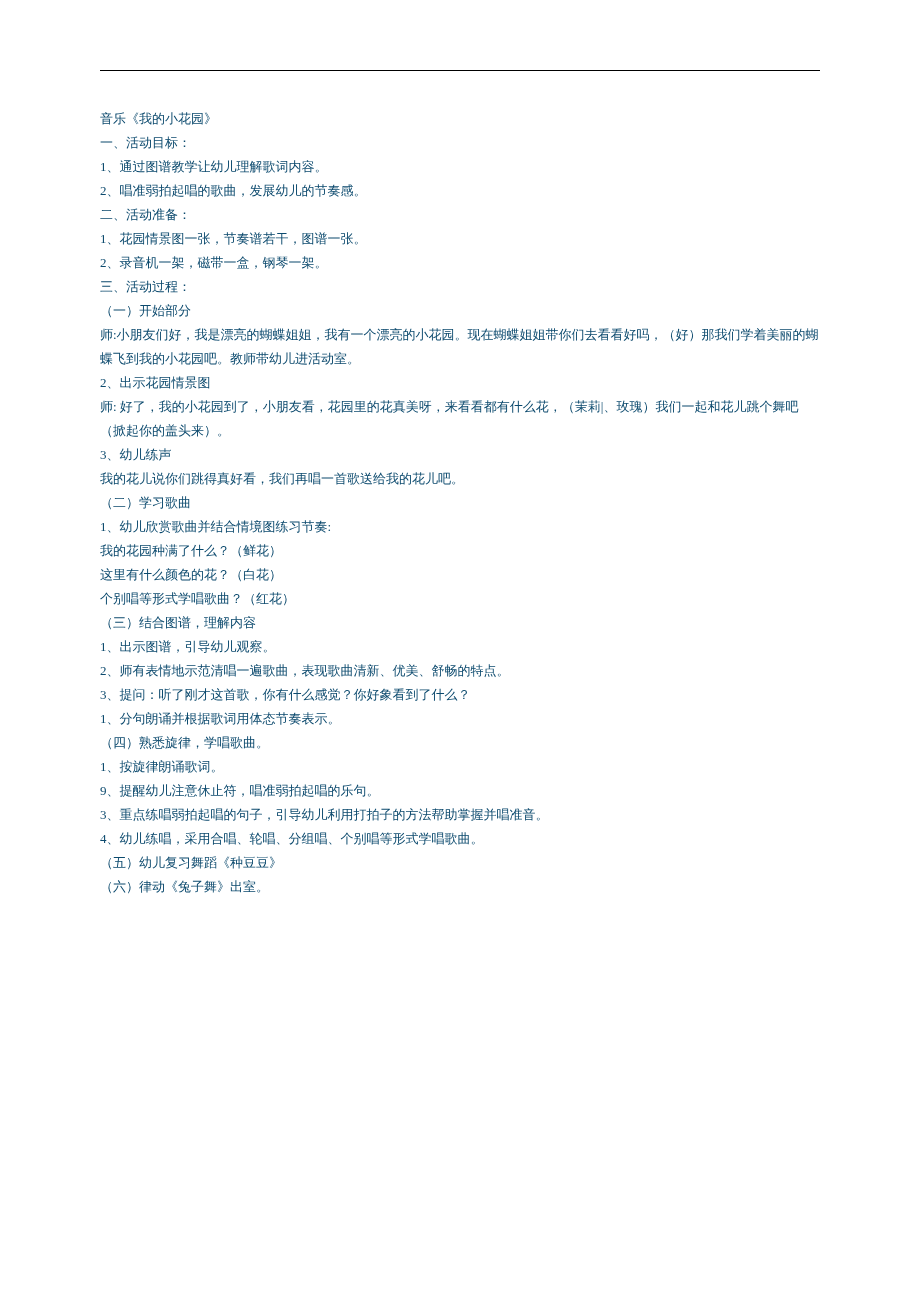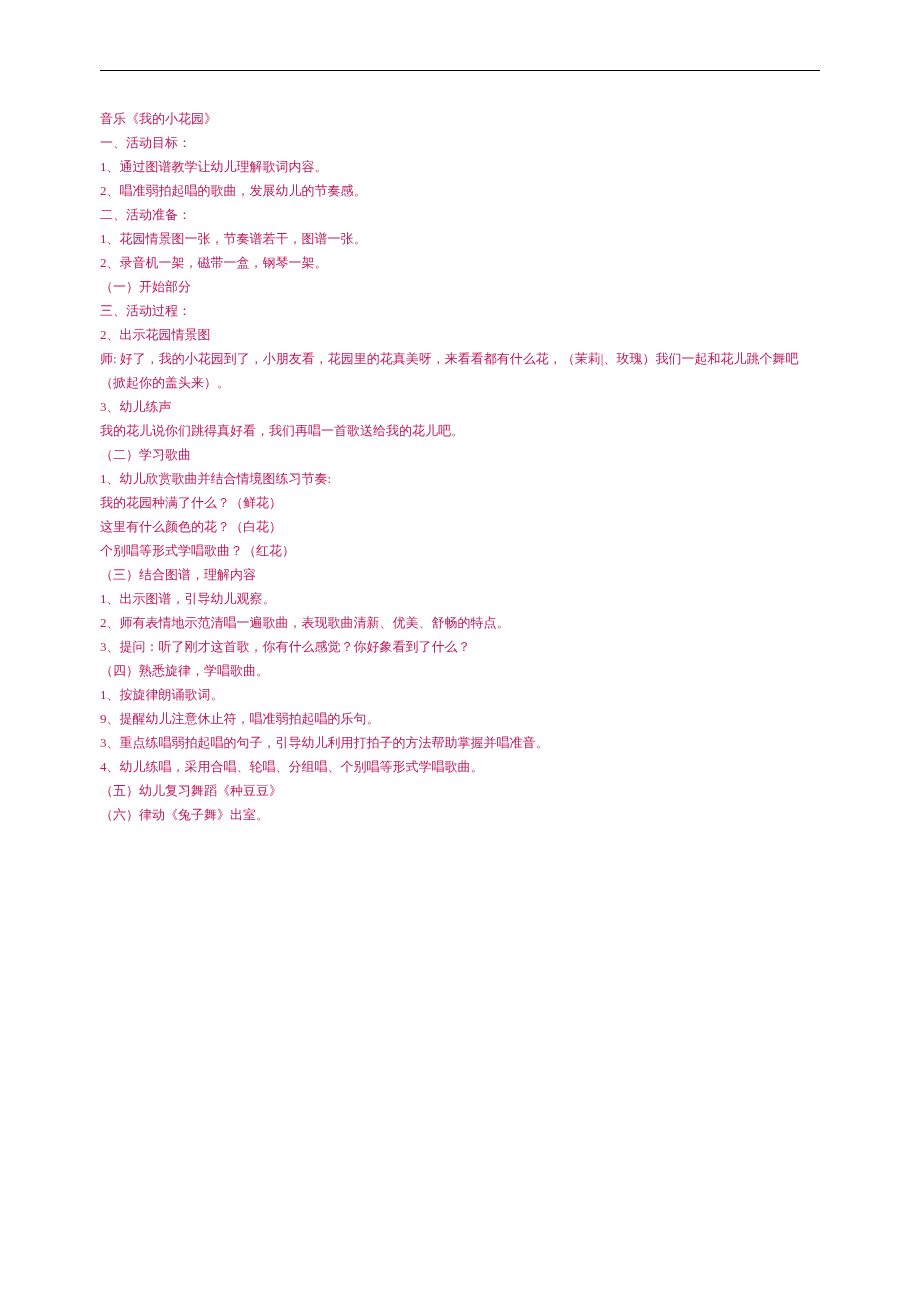--- a/index.html
+++ b/index.html
@@ -12,52 +12,54 @@
   .page {
     padding: 70px 100px 60px 100px;
   }
   .rule {
     border-top: 1.5px solid #000;
     margin-bottom: 36px;
   }
   .line {
     font-size: 13px;
     line-height: 24px;
-    color: #be185d;
+    color: #0c4a6e;
     white-space: normal;
   }
 </style>
 </head>
 <body>
 
 <div class="page">
   <div class="rule"></div>
   <div id="content">
       <div class="line">音乐《我的小花园》</div>
       <div class="line">一、活动目标：</div>
       <div class="line">1、通过图谱教学让幼儿理解歌词内容。</div>
       <div class="line">2、唱准弱拍起唱的歌曲，发展幼儿的节奏感。</div>
       <div class="line">二、活动准备：</div>
       <div class="line">1、花园情景图一张，节奏谱若干，图谱一张。</div>
       <div class="line">2、录音机一架，磁带一盒，钢琴一架。</div>
+      <div class="line">三、活动过程：</div>
       <div class="line">（一）开始部分</div>
-      <div class="line">三、活动过程：</div>
+      <div class="line">师:小朋友们好，我是漂亮的蝴蝶姐姐，我有一个漂亮的小花园。现在蝴蝶姐姐带你们去看看好吗，（好）那我们学着美丽的蝴蝶飞到我的小花园吧。教师带幼儿进活动室。</div>
       <div class="line">2、出示花园情景图</div>
       <div class="line">师: 好了，我的小花园到了，小朋友看，花园里的花真美呀，来看看都有什么花，（茉莉|、玫瑰）我们一起和花儿跳个舞吧（掀起你的盖头来）。</div>
       <div class="line">3、幼儿练声</div>
       <div class="line">我的花儿说你们跳得真好看，我们再唱一首歌送给我的花儿吧。</div>
       <div class="line">（二）学习歌曲</div>
       <div class="line">1、幼儿欣赏歌曲并结合情境图练习节奏:</div>
       <div class="line">我的花园种满了什么？（鲜花）</div>
       <div class="line">这里有什么颜色的花？（白花）</div>
       <div class="line">个别唱等形式学唱歌曲？（红花）</div>
       <div class="line">（三）结合图谱，理解内容</div>
       <div class="line">1、出示图谱，引导幼儿观察。</div>
       <div class="line">2、师有表情地示范清唱一遍歌曲，表现歌曲清新、优美、舒畅的特点。</div>
       <div class="line">3、提问：听了刚才这首歌，你有什么感觉？你好象看到了什么？</div>
+      <div class="line">1、分句朗诵并根据歌词用体态节奏表示。</div>
       <div class="line">（四）熟悉旋律，学唱歌曲。</div>
       <div class="line">1、按旋律朗诵歌词。</div>
       <div class="line">9、提醒幼儿注意休止符，唱准弱拍起唱的乐句。</div>
       <div class="line">3、重点练唱弱拍起唱的句子，引导幼儿利用打拍子的方法帮助掌握并唱准音。</div>
       <div class="line">4、幼儿练唱，采用合唱、轮唱、分组唱、个别唱等形式学唱歌曲。</div>
       <div class="line">（五）幼儿复习舞蹈《种豆豆》</div>
       <div class="line">（六）律动《兔子舞》出室。</div>
     </div>
 </div>
 

